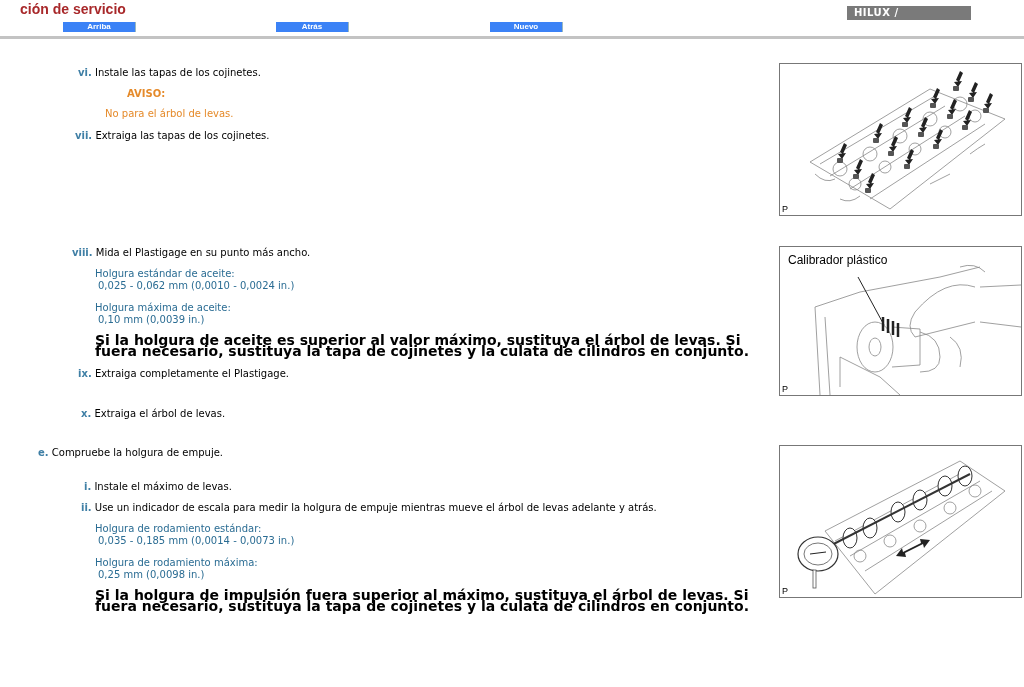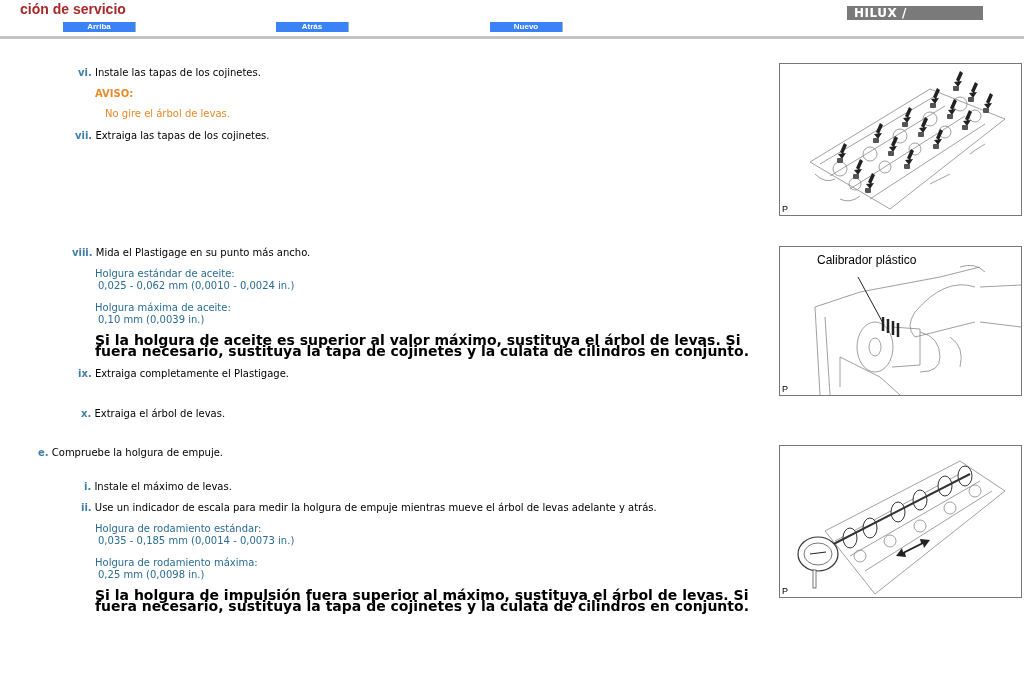--- a/index.html
+++ b/index.html
@@ -15,60 +15,60 @@
     font-size: 14px; color: #a8282a; white-space: nowrap; padding-left: 20px;
   }
   .nav-btn {
     position: absolute; top: 22px; height: 10px; width: 73px;
     background: #3b82f6; color: #fff; text-align: center;
     font-family: "Liberation Sans", sans-serif; font-weight: bold;
     font-size: 8px; line-height: 10px; cursor: pointer;
     border-right: 1px solid #9ab8bf;
   }
   .model-box {
-    position: absolute; left: 847px; top: 6px; width: 136px; height: 14px;
+    position: absolute; left: 847px; top: 6px; width: 124px; height: 14px;
     background: #7a7a7a; color: #fff; font-family: "DejaVu Sans", sans-serif;
-    font-weight: bold; font-size: 12px; line-height: 14px; padding-left: 7px;
+    font-weight: bold; font-size: 10px; line-height: 14px; padding-left: 7px;
     letter-spacing: 0.5px;
   }
   .header-rule {
     position: absolute; left: 0; top: 36px; width: 1024px; height: 3px; background: #c3c3c3;
   }
   .line { position: absolute; white-space: nowrap; font-size: 10px; }
   .num { color: #3f7fa5; font-weight: bold; }
-  .aviso-title { color: #e58a2a; font-weight: bold; }
+  .aviso-title { color: #e58a2a; font-weight: bold; margin-left: 32px; }
   .aviso-text { color: #e58a2a; }
   .spec { color: #2a6c93; font-weight: normal; }
   .para { position: absolute; width: 670px; line-height: 11px; font-size: 14px; white-space: normal; font-weight: bold; }
   .figure {
     position: absolute; left: 779px; width: 243px; background: #fff;
     border: 1px solid #777;
   }
   .figure svg { display: block; }
   .fig-p { position: absolute; left: 2px; bottom: 1px; font-family: "Liberation Sans", sans-serif; font-size: 9px; color: #000; }
-  .fig-label { position: absolute; left: 8px; top: 6px; font-family: "Liberation Sans", sans-serif; font-size: 12px; color: #000; margin-left: 29px; }
+  .fig-label { position: absolute; left: 8px; top: 6px; font-family: "Liberation Sans", sans-serif; font-size: 12px; color: #000; }
 </style>
 </head>
 <body>
 
 <div class="header">
   <div class="page-title">ción de servicio</div>
   <div class="nav-btn" style="left:63px">Arriba</div>
   <div class="nav-btn" style="left:276px">Atrás</div>
   <div class="nav-btn" style="left:490px">Nuevo</div>
   <div class="model-box">HILUX /</div>
   <div class="header-rule"></div>
 </div>
 
 <div class="line" style="left:78px; top:67px">
   <span class="num">vi.</span>
   <span>Instale las tapas de los cojinetes.</span>
 </div>
 <div class="line aviso-title" style="left:95px; top:88px">AVISO:</div>
-<div class="line aviso-text" style="left:105px; top:108px">No gire el árbol de levas.</div>
+<div class="line aviso-text" style="left:105px; top:108px">No para el árbol de levas.</div>
 <div class="line" style="left:75px; top:130px">
   <span class="num">vii.</span>
   <span>Extraiga las tapas de los cojinetes.</span>
 </div>
 
 <div class="line" style="left:72px; top:247px">
   <span class="num">viii.</span>
   <span>Mida el Plastigage en su punto más ancho.</span>
 </div>
 <div class="line spec" style="left:95px; top:268px">Holgura estándar de aceite:</div>

